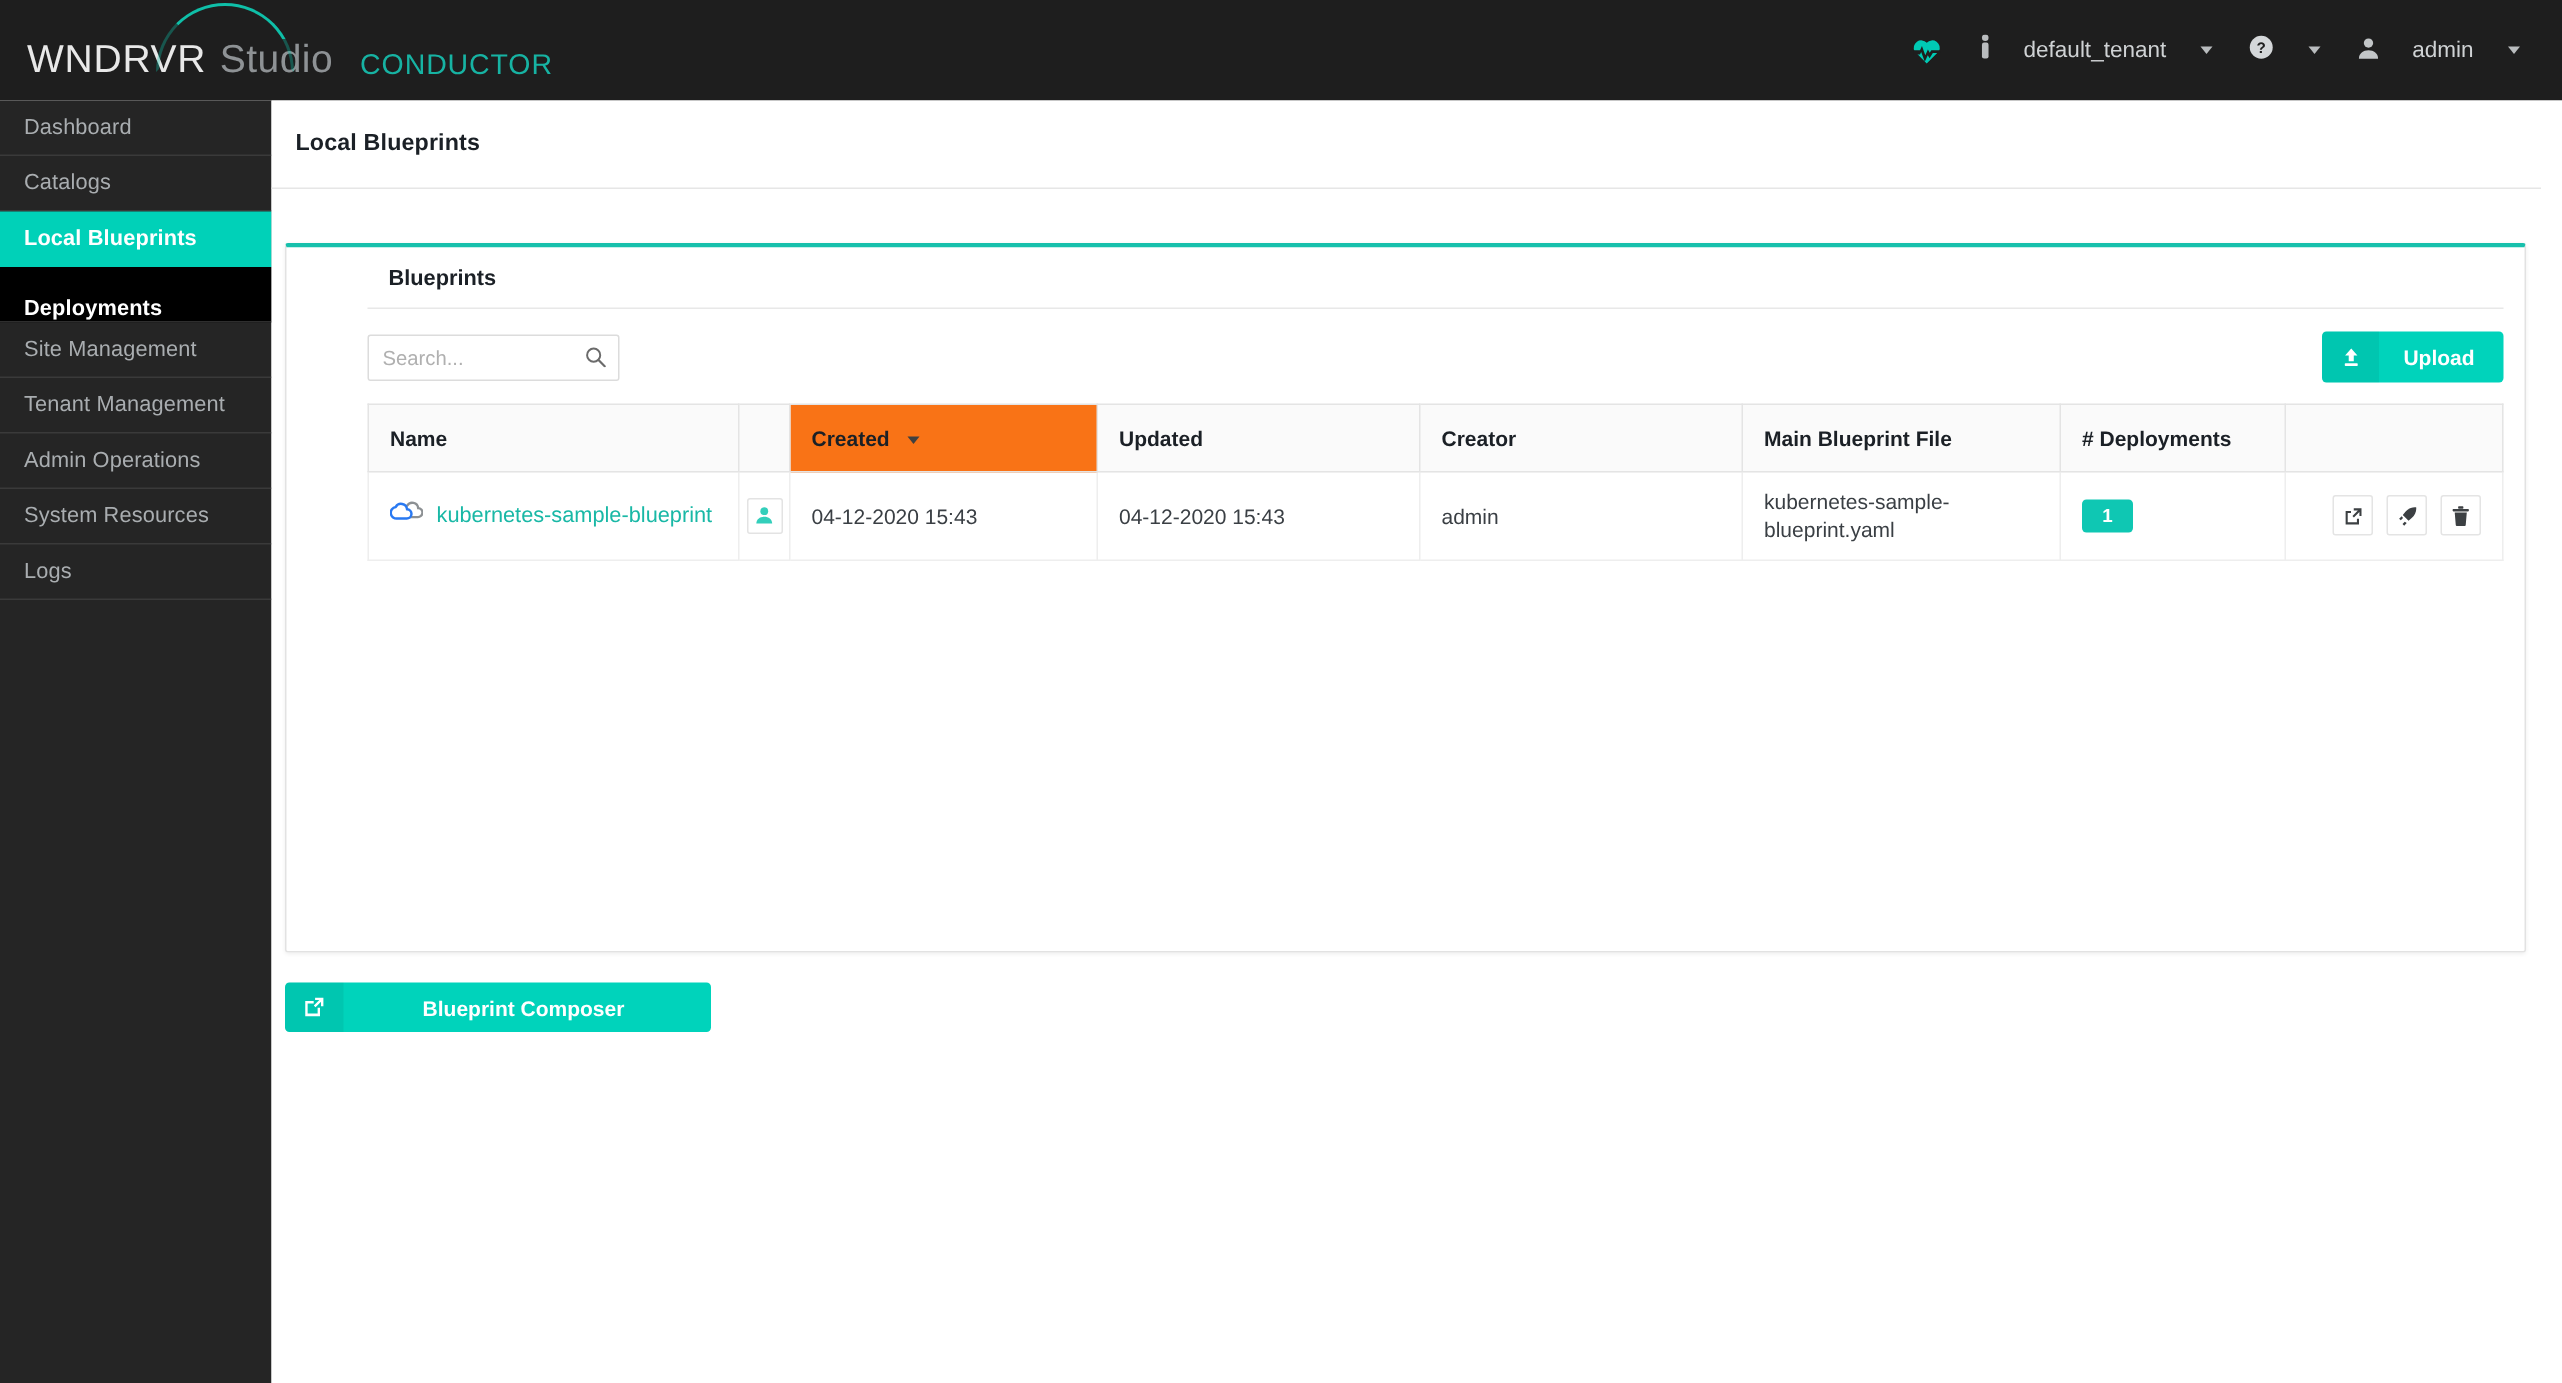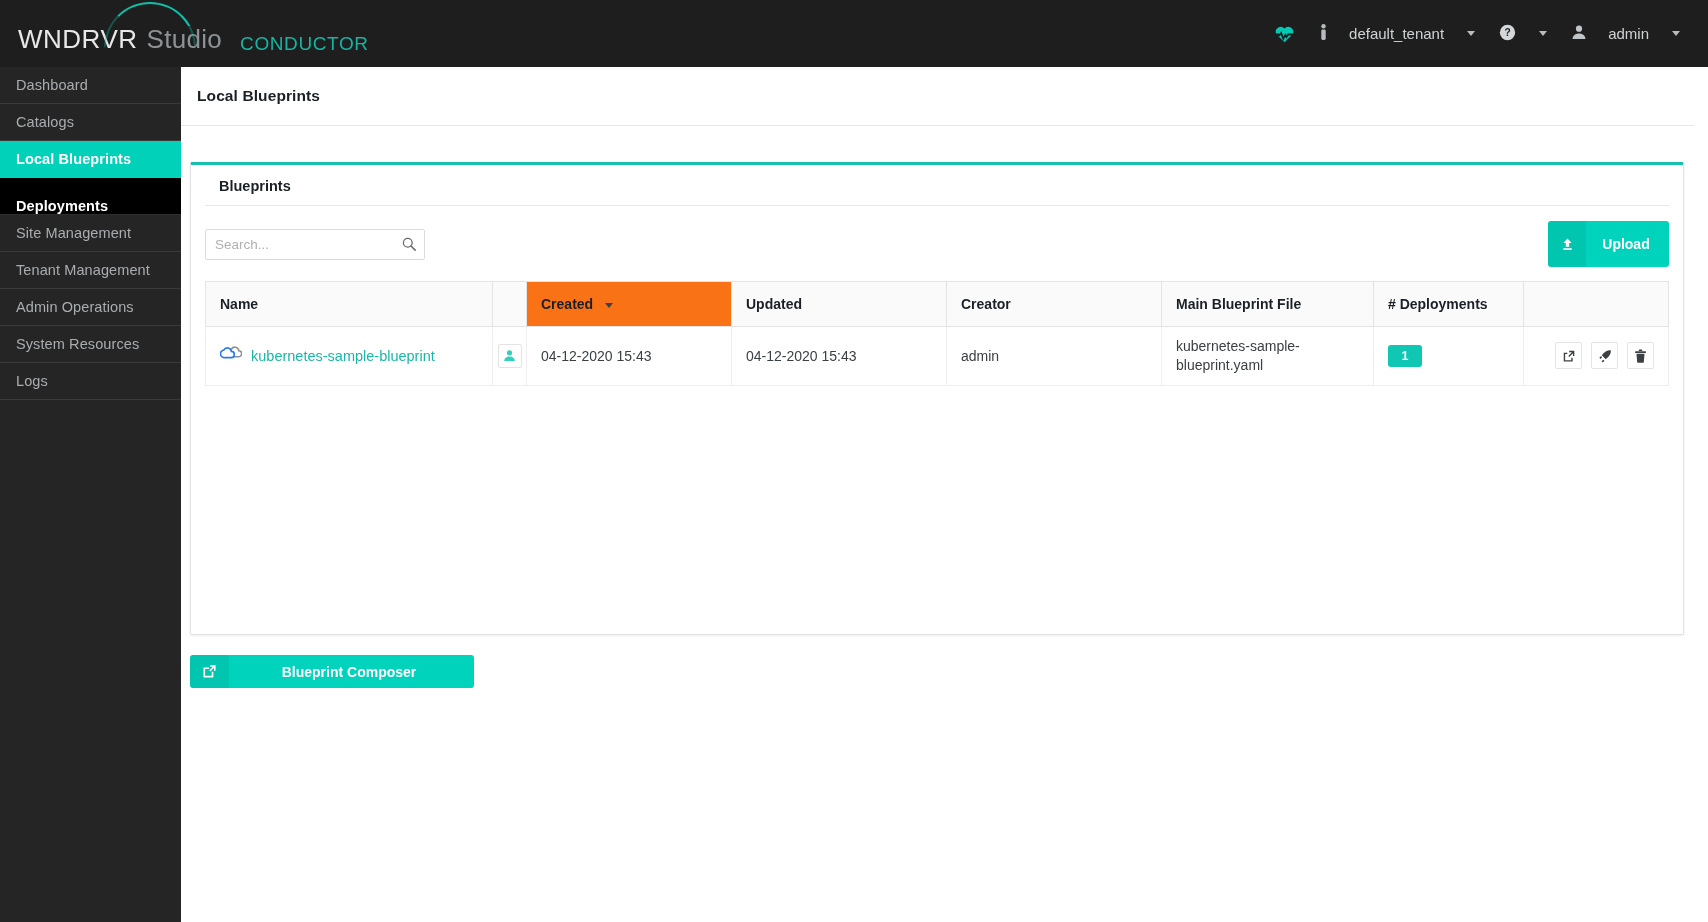--- a/index.html
+++ b/index.html
@@ -90,52 +90,53 @@
   #page-title { font-size: 15.5px; color: #1b2026; font-weight: bold; letter-spacing: .1px; }
 
   #panel {
     position: absolute; left: 9px; top: 95px;
     width: 1494px; height: 473px;
     background: #fff;
     border: 1px solid #e2e2e2;
     border-top: 3px solid #17c0ac;
     border-radius: 2px;
     box-shadow: 0 1px 3px rgba(0,0,0,.07);
+    padding-left: 40px;
   }
   #panel-title {
     padding: 13px 0 11px 14px; margin: 0 14px;
     font-size: 14.5px; color: #1b2026; font-weight: bold;
     border-bottom: 1px solid #e8e8e8;
   }
 
   #toolbar {
     display: flex; align-items: center; justify-content: space-between;
     padding: 15px 14px 0 14px;
   }
   #searchbox {
-    position: relative; width: 220px; height: 31px;
+    position: relative; width: 168px; height: 31px;
     border: 1px solid #dcdcdc; border-radius: 2px;
     display: flex; 
   }
   #searchbox input {
     border: 0; outline: none; width: 100%; height: 100%;
     padding: 0 28px 0 9px; font-size: 13.5px;
     color: #555; font-family: "Liberation Sans", sans-serif;
     background: transparent;
   }
   #searchbox input::placeholder { color: #b0b0b0; }
   #search-icon { position: absolute; right: 8px; top: 7px; }
 
   .btn-teal {
     background: #00d3bb; border: 0; border-radius: 3px;
     color: #fff; font-weight: bold; font-size: 14px;
     display: flex; align-items: center; cursor: pointer;
     font-family: "Liberation Sans", sans-serif;
   }
-  #upload-btn { height: 46px; width: 121px; }
+  #upload-btn { height: 34px; width: 121px; }
   #upload-btn .ico-cell {
     width: 38px; height: 100%; display: flex;
     align-items: center; justify-content: center;
     background: rgba(0,0,0,.06); border-radius: 3px 0 0 3px;
   }
   #upload-btn .lbl { flex: 1; text-align: center; padding-right: 3px; }
 
   
   table { width: calc(100% - 28px); margin: 14px; border-collapse: collapse; }
   thead th {

